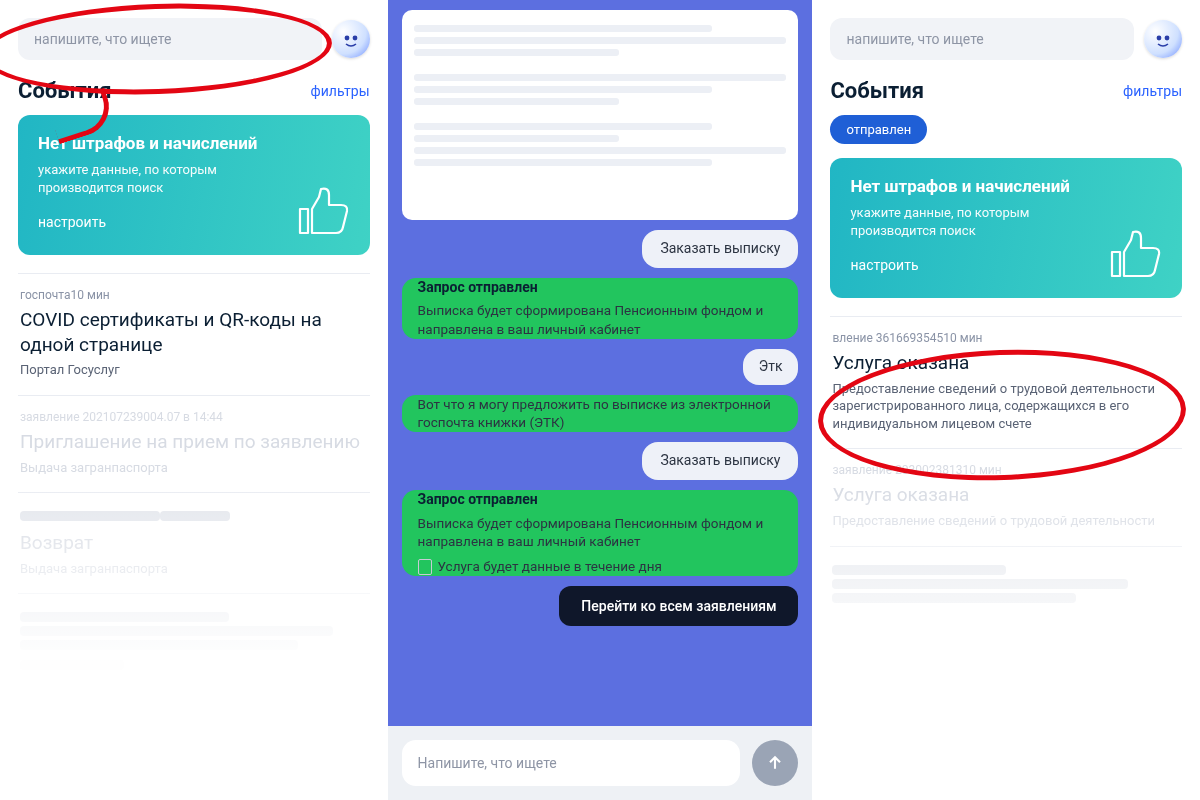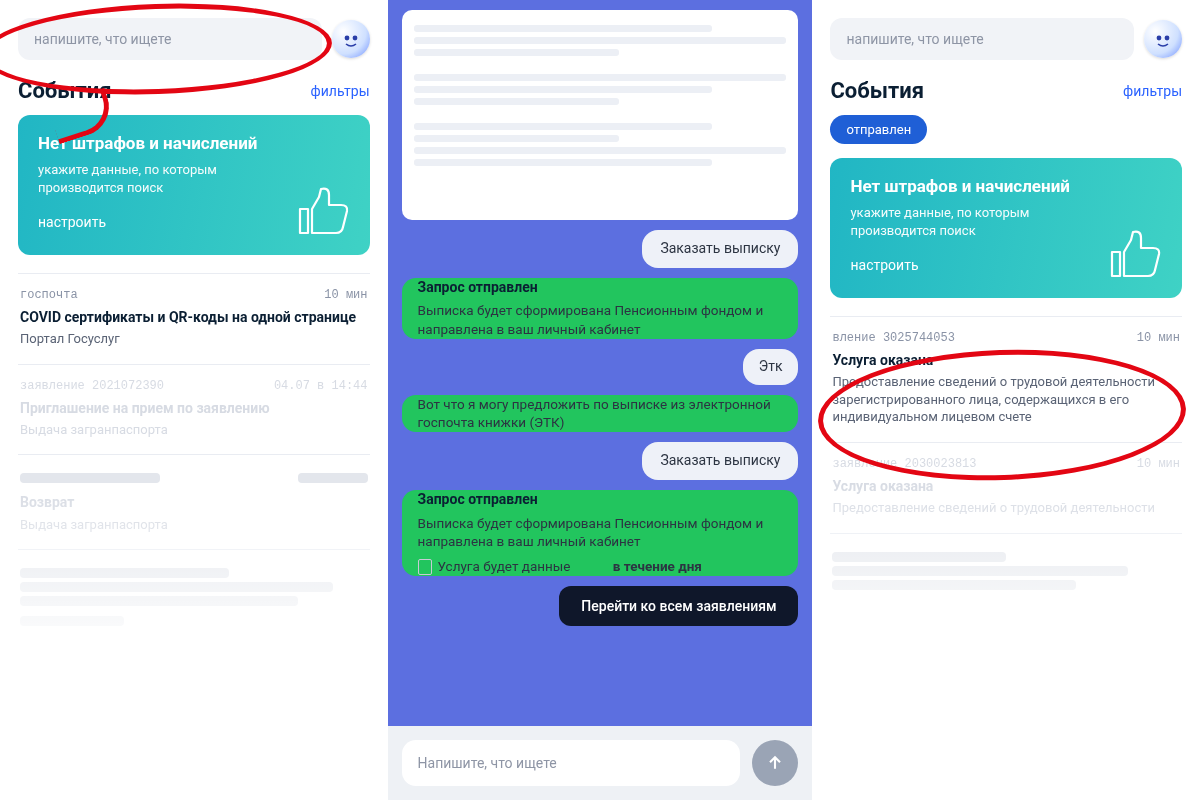--- a/index.html
+++ b/index.html
@@ -54,22 +54,22 @@
   .thumb {
     position:absolute; right:14px; bottom:12px; width:64px; height:64px;
   }
 
   
   .card {
     border-top:1px solid #e9ecf2; padding:14px 2px 16px 2px;
     background:#fff;
   }
   .card:first-of-type { border-top:none; }
-  .card-meta { display:flex; justify-content:space-between; color:#8a93a6; font-size:12px; margin-bottom:6px;font-family:Liberation Mono, monospace; }
-  .card-title { font-size:14px; font-weight:700; color:#0b1f33; line-height:1.3; margin-bottom:4px; }
+  .card-meta { display:flex; color:#8a93a6; font-size:12px; margin-bottom:6px; }
+  .card-title { font-size:19px; font-weight:400; color:#0b1f33; line-height:1.3; margin-bottom:4px; }
   .card-body { font-size:13px; color:#5a6375; line-height:1.35; }
 
   .fade-overlay {
     position:absolute; left:0; right:0; bottom:0; height:320px;
     background: linear-gradient(to bottom, rgba(255,255,255,0) 0%, rgba(255,255,255,.96) 55%, #fff 100%);
     pointer-events:none;
   }
 
   
   .ghost .card-meta, .ghost .card-title, .ghost .card-body {
@@ -134,21 +134,21 @@
   .chat-input {
     flex:1; background:#fff; border-radius:14px; height:46px;
     display:flex; align-items:center; padding:0 16px; color:#8e95a5; font-size:14px;
   }
   .send-btn {
     width:46px; height:46px; border-radius:50%; background:#9aa4b5;
     display:flex; align-items:center; justify-content:center;
   }
   .send-btn svg { width:20px; height:20px; stroke:#fff; fill:none; stroke-width:2.5; }
 
-  .inline-bold { font-weight:700;margin-left:39px; }
+  .inline-bold { font-weight:400; }
 </style>
 </head>
 <body>
 
 <div class="panel panel-left">
 
   <div class="search-row">
     <div class="search-box">
       <span>напишите, что ищете</span>
     </div>
@@ -311,21 +311,21 @@
     <div class="hero-title">Нет штрафов и начислений</div>
     <div class="hero-sub">укажите данные, по которым производится поиск</div>
     <div class="hero-action">настроить</div>
     <svg class="thumb" viewBox="0 0 64 64">
       <path d="M16 30 v24 h-8 v-24 z M20 54 h24 q6 0 7-6 l4-16 q1-6 -6-6 h-12 v-10 q0-8 -8-6 l-2 8 -7 12 z" fill="none" stroke="#ffffff" stroke-width="2.2" stroke-linejoin="round"></path>
     </svg>
   </div>
 
   <div class="card">
     <div class="card-meta">
-      <span>вление 3025744053</span>
+      <span>вление 3616693545</span>
       <span>10 мин</span>
     </div>
     <div class="card-title">Услуга оказана</div>
     <div class="card-body">Предоставление сведений о трудовой деятельности зарегистрированного лица, содержащихся в его индивидуальном лицевом счете</div>
   </div>
 
   <div class="card ghost">
     <div class="card-meta">
       <span>заявление 2030023813</span>
       <span>10 мин</span>

